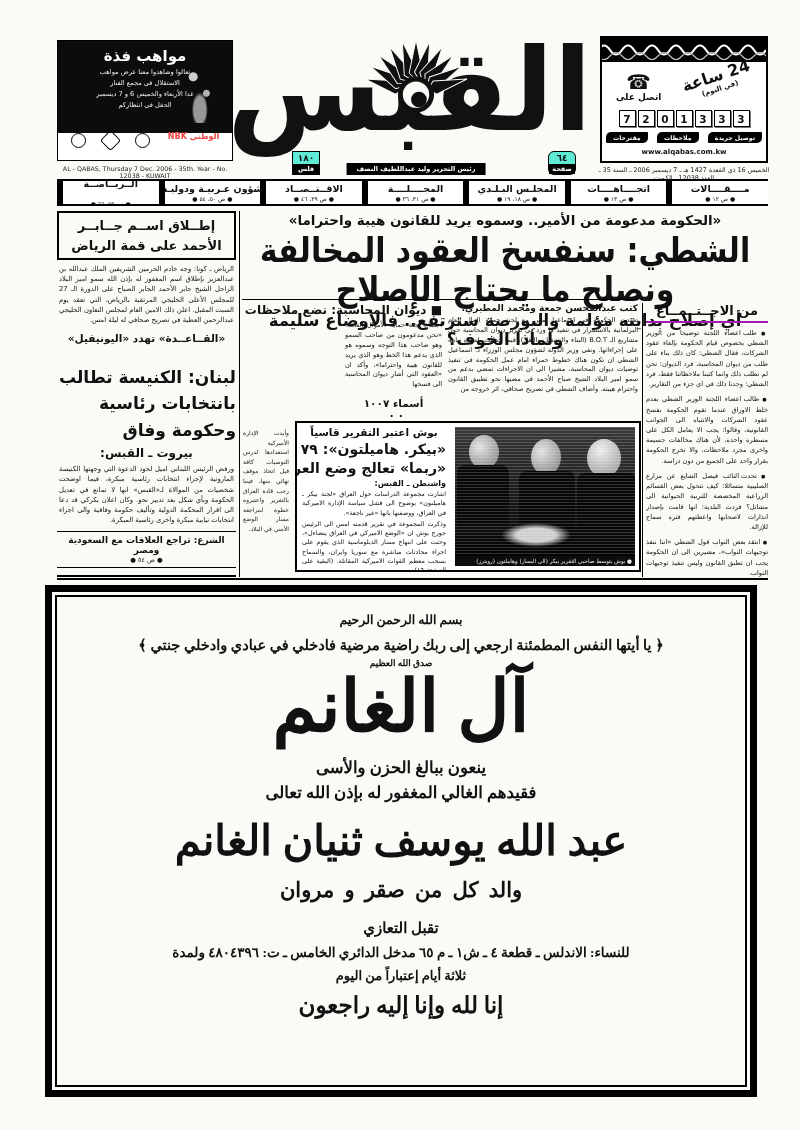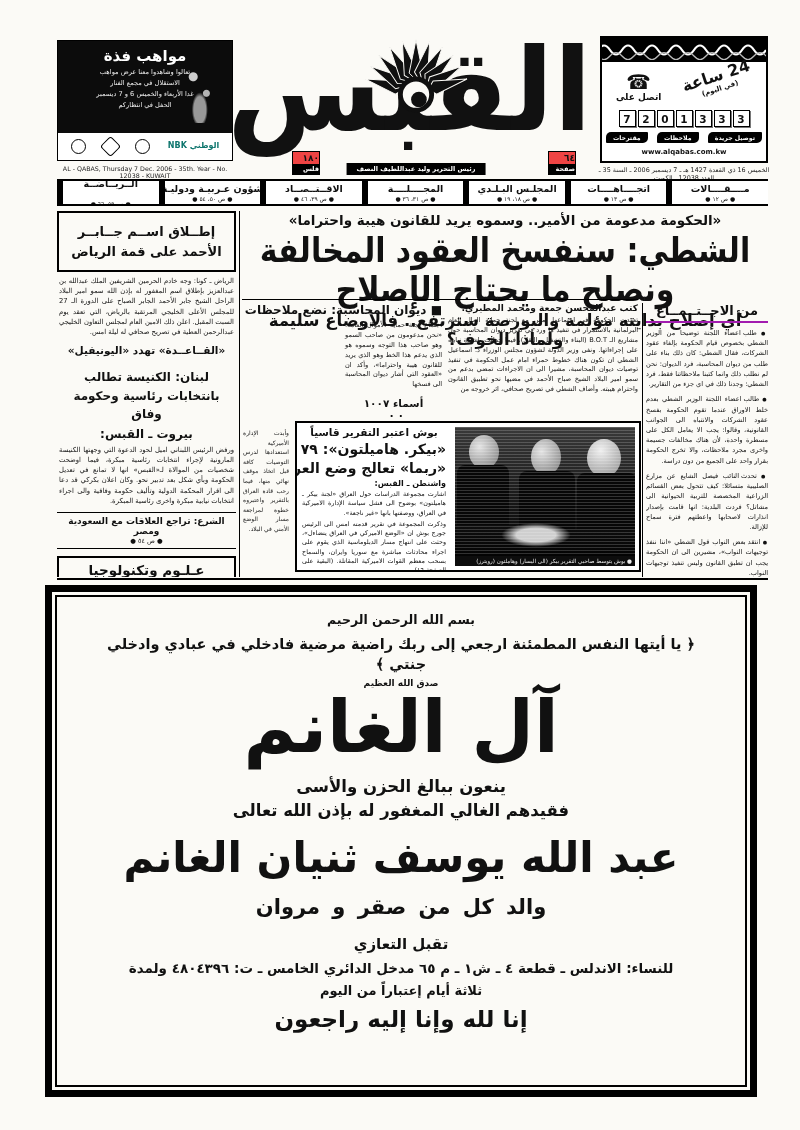--- a/index.html
+++ b/index.html
@@ -9,34 +9,34 @@
 
   
   .ad-left{left:57px;top:40px;width:176px;height:121px;background:#0c0c0c;color:#fff;
            border:1px solid #000;box-sizing:border-box;display:flex;flex-direction:column;}
   .ad-left-title{font-size:15px;font-weight:bold;text-align:center;margin-top:6px;letter-spacing:1px;}
   .ad-left-line{font-size:6.6px;text-align:center;margin-top:3px;color:#eee;}
   .ad-left-art{position:absolute;right:8px;top:16px;width:44px;height:66px;opacity:.8;
       background:radial-gradient(circle at 30% 30%,#fff 0 4px,transparent 5px),
                  radial-gradient(circle at 60% 55%,#ddd 0 3px,transparent 4px),
                  radial-gradient(ellipse at 45% 80%,#bbb 0 6px,transparent 8px);}
-  .ad-left-logos{margin-top:auto;background:#fff;color:#0f766e;height:27px;display:flex;
-                 align-items:center;justify-content:space-around;padding:0 4px;}
+  .ad-left-logos{margin-top:auto;background:#fff;color:#ef4444;height:27px;display:flex;
+                 justify-content:space-around;padding:0 4px;}
   .nbk{font-size:8px;font-weight:bold;line-height:1.05;text-align:center;}
   .logo-dot{width:13px;height:13px;border:1.5px solid #000;border-radius:50%;}
   .logo-hex{width:13px;height:13px;border:1.5px solid #000;border-radius:3px;transform:rotate(45deg);}
   .dateline-en{left:57px;top:165px;width:176px;font-size:6.3px;text-align:center;direction:ltr;color:#222;}
 
   .logo-block{left:240px;top:34px;width:352px;height:143px;}
   .qabas-text{font-size:112px;font-weight:bold;line-height:1;text-align:center;
               letter-spacing:-2px;transform:scaleY(1.02);}
   .sunburst{position:absolute;left:50%;top:-2px;transform:translateX(-50%);}
-  .price-box,.pages-box{position:absolute;bottom:2px;width:26px;border:1px solid #000;background:#ef4444;
-              font-weight:bold;}
-  .price-box{left:52px;} .pages-box{right:16px;}
+  .price-box,.pages-box{position:absolute;bottom:2px;width:26px;border:1px solid #000;background:#5eead4;
+              text-align:center;font-weight:bold;}
+  .price-box{left:52px;} .pages-box{right:16px;border-radius:6px;}
   .mini-num{font-size:9px;padding:1px 0;}
   .mini-unit{font-size:6.5px;background:#000;color:#fff;padding:1px 0;}
   .editor-bar{position:absolute;left:50%;transform:translateX(-50%);bottom:2px;background:#000;
               color:#fff;font-size:6.5px;font-weight:bold;padding:2px 10px;white-space:nowrap;}
 
   .ad-right{left:600px;top:36px;width:168px;height:127px;border:2px solid #000;background:#fff;
             box-sizing:border-box;}
   .ad-right-banner{height:24px;background:#000;position:relative;overflow:hidden;}
   .ad-right-banner svg{position:absolute;inset:0;}
   .hours-wrap{position:absolute;right:14px;top:28px;transform:rotate(-18deg);text-align:center;}
@@ -71,25 +71,25 @@
   .lead-headline{font-size:30px;font-weight:bold;margin-top:4px;letter-spacing:-1px;
                  transform:scaleY(1.12);transform-origin:top;line-height:1.15;}
   .lead-subhead{font-size:16.5px;font-weight:bold;margin-top:10px;}
 
   
   .vrule{width:1px;background:#000;}
   .hrule{height:1px;background:#000;}
 
   
   .leftcol{left:57px;top:211px;width:179px;height:366px;overflow:hidden;}
-  .jaber-box{border:2.5px solid #000;padding:9px 3px;font-size:13px;font-weight:bold;
+  .jaber-box{border:2.5px solid #000;padding:3px 3px;font-size:13px;font-weight:bold;
              text-align:center;line-height:1.5;}
   .small-body{font-size:6.8px;line-height:1.5;text-align:justify;margin:4px 2px 0;}
   .qaeda{font-size:10.5px;font-weight:bold;text-align:center;margin-top:7px;}
-  .leb-head{font-size:12px;font-weight:bold;text-align:center;line-height:1.55;margin-top:12px;}
+  .leb-head{font-size:17px;font-weight:bold;text-align:right;line-height:1.55;margin-top:20px;}
   .leb-date{font-size:12px;font-weight:bold;text-align:center;margin-top:3px;}
   .sharaa{border-top:1.5px solid #000;border-bottom:1.5px solid #000;margin-top:6px;padding:3px 1px;}
   .sharaa-t{font-size:9px;font-weight:bold;text-align:center;}
   .sharaa-r{font-size:6.5px;text-align:center;margin-top:1px;}
   .science{border:2.5px solid #000;margin-top:7px;padding:4px;}
   .science-title{font-size:13.5px;font-weight:bold;text-align:center;}
   .science-row{display:flex;gap:5px;margin-top:4px;align-items:flex-start;}
   .science-lines{font-size:9.5px;font-weight:bold;line-height:1.6;flex:1;text-align:right;}
   .science-photo{width:48px;height:52px;background:
       radial-gradient(circle at 50% 30%,#777 0 9px,transparent 10px),
@@ -135,21 +135,21 @@
   .baker-kicker{font-size:10.5px;font-weight:bold;}
   .baker-h{font-size:14px;font-weight:bold;white-space:nowrap;margin-top:3px;letter-spacing:-.5px;}
   .baker-date{font-size:8px;font-weight:bold;text-align:right;margin-top:3px;}
   .baker-body{font-size:6.4px;line-height:1.45;text-align:justify;margin-top:2px;}
 
   .sidestrip{left:243px;top:428px;width:46px;height:142px;font-size:6px;line-height:1.6;
              text-align:justify;overflow:hidden;color:#222;}
 
   
   .obituary{left:45px;top:585px;width:712px;height:512px;border:7px solid #000;padding:3px;
-            box-sizing:border-box;background:#fbfaf6;}
+            box-sizing:border-box;background:#fbfaf6;font-family:Liberation Serif, serif;}
   .obit-inner{border:2px solid #000;height:100%;box-sizing:border-box;display:flex;
               flex-direction:column;align-items:center;text-align:center;overflow:hidden;}
   .ob-bismillah{font-size:12.5px;font-weight:bold;margin-top:15px;}
   .ob-verse{font-size:14.5px;font-weight:bold;margin-top:7px;width:88%;line-height:1.4;}
   .ob-sadaqa{font-size:9px;font-weight:bold;margin-top:3px;}
   .ob-family{font-size:72px;font-weight:bold;line-height:1.05;margin-top:2px;}
   .ob-l1{font-size:16.5px;font-weight:bold;margin-top:12px;}
   .ob-l2{font-size:16.5px;font-weight:bold;margin-top:5px;}
   .ob-name{font-size:42px;font-weight:bold;margin-top:13px;letter-spacing:-1px;}
   .ob-relation{font-size:21px;font-weight:bold;margin-top:13px;word-spacing:5px;}

